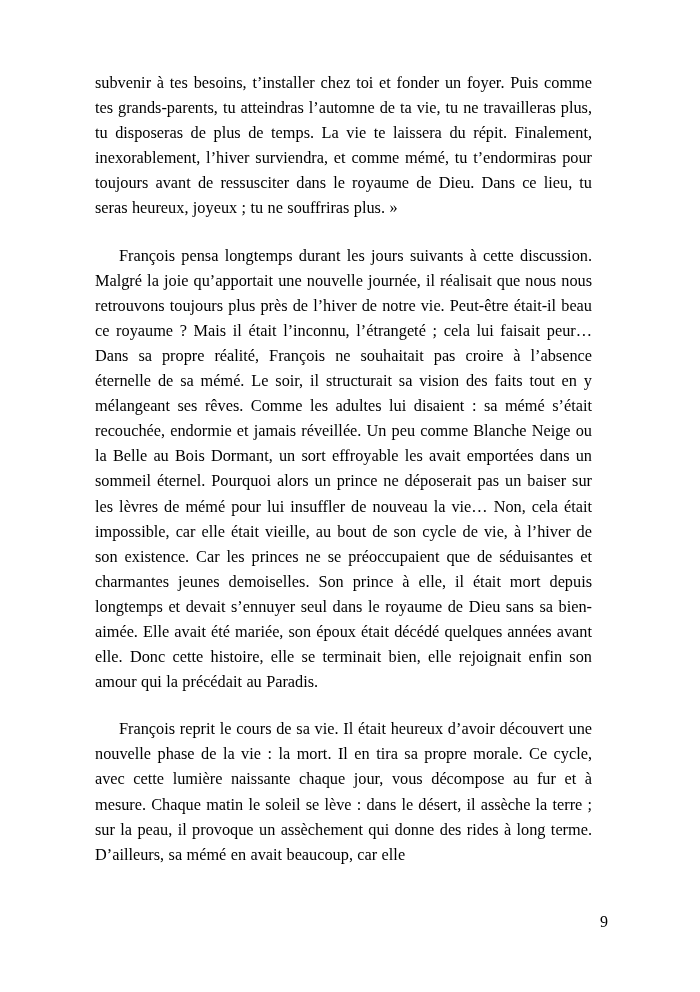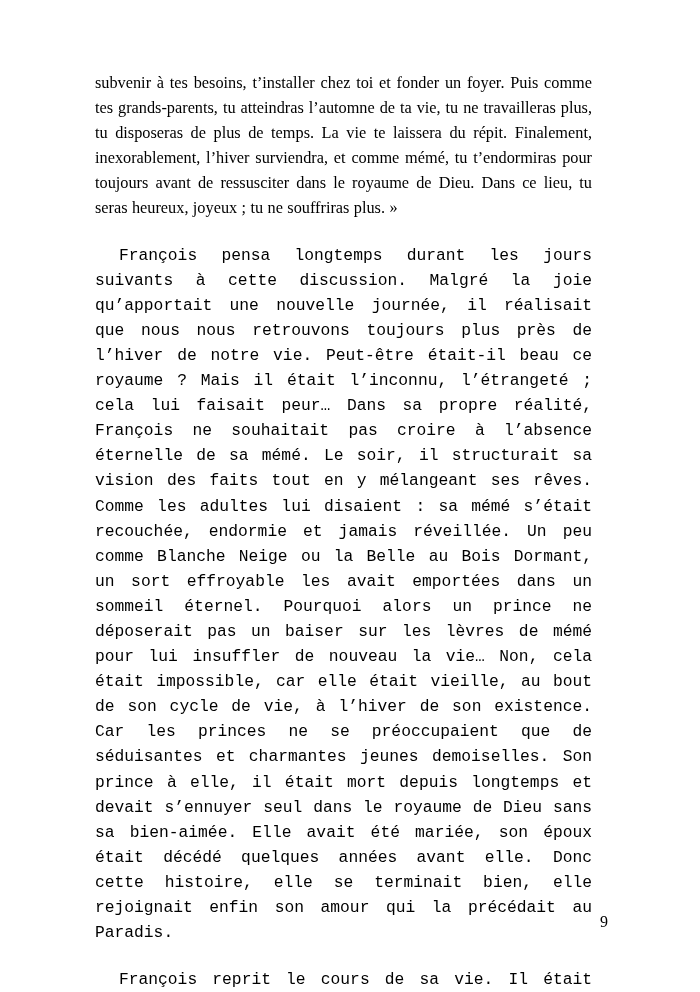--- a/index.html
+++ b/index.html
@@ -38,21 +38,20 @@
     text-indent: 0;
     hyphens: none;
     -webkit-hyphens: none;
     word-spacing: 0.02em;
   }
   .para + .para {
     margin-top: 22px;
   }
   .para.indent {
     text-indent: 24px;
-    font-family: Liberation Mono, monospace;
   }
   .page-number {
     position: absolute;
     left: 0;
     top: 912px;
     width: 608px;
     text-align: right;
     font-size: 16px;
     line-height: 20px;
     font-family: "Liberation Serif", "DejaVu Serif", serif;

